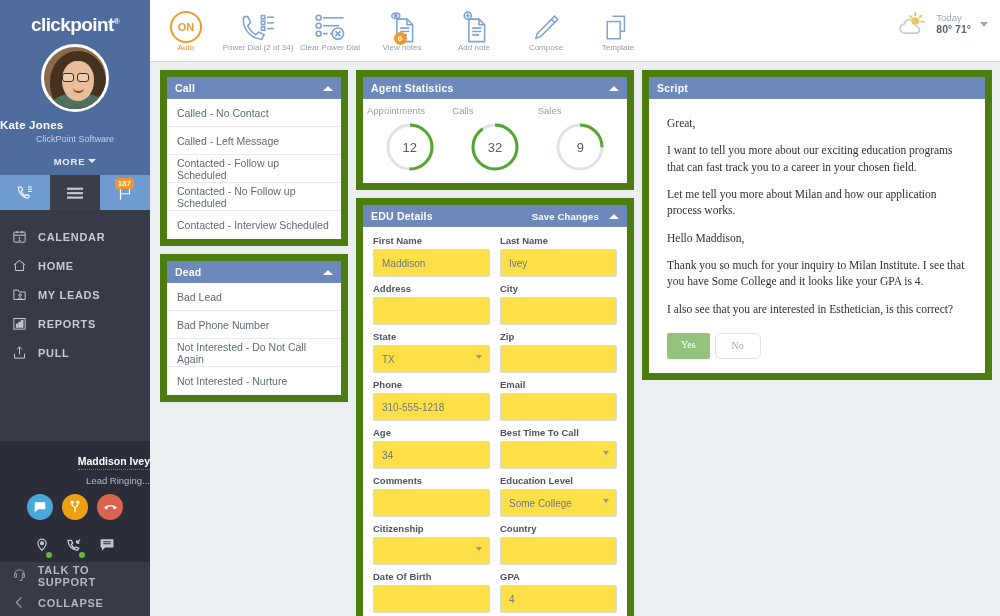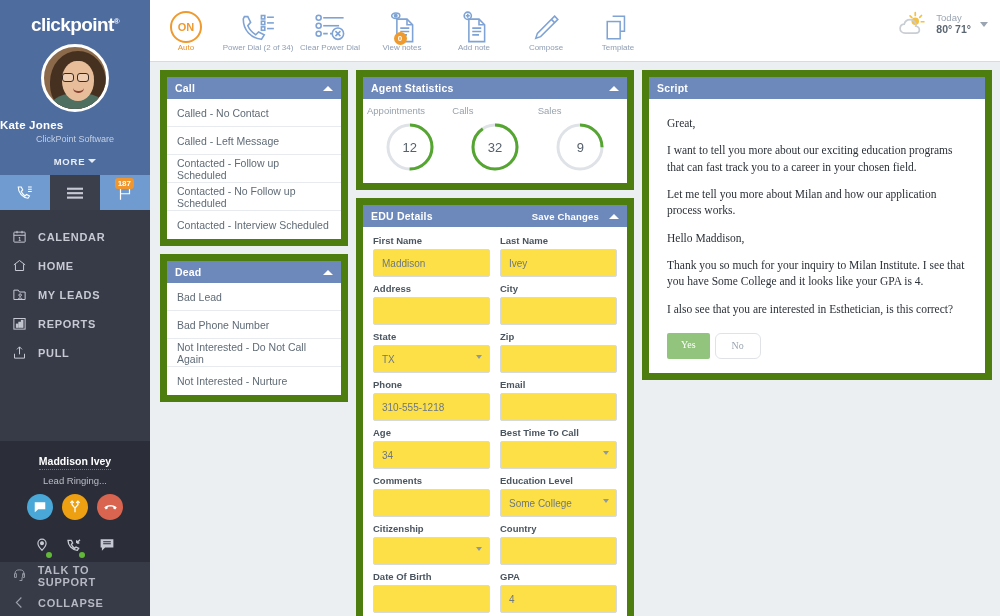--- a/index.html
+++ b/index.html
@@ -52,21 +52,21 @@
   .sb-iconbar .cell-dark { background:#3b3e4b; }
   .badge-187 { position:absolute; top:3px; right:16px; background:#f0962d; color:#fff;
     font-size:8px; font-weight:bold; border-radius:3px; padding:1px 3px; }
 
   .nav { padding-top: 12px; }
   .nav-item { display:flex; align-items:center; height:29px; padding-left:12px;
     color:#c7cad3; font-size:11px; font-weight:bold; letter-spacing:.7px; cursor:pointer; }
   .nav-item .ico { width:26px; display:flex; align-items:center; }
 
   .callcard { position:absolute; left:0; bottom:84px; width:150px; background:#2b2e38;
-     padding:10px 0 12px; text-align:center; }
+     padding:10px 0 12px; text-align:right; }
   .callcard .cname { color:#fff; font-size:10.5px; font-weight:bold;
      border-bottom:1px dotted #6f7280; display:inline-block; padding-bottom:2px; }
   .callcard .cstat { color:#b9bcc6; font-size:9.5px; margin-top:5px; }
   .call-btns { display:flex; justify-content:center; gap:9px; margin-top:8px; }
   .cbtn { width:26px; height:26px; border-radius:50%; display:flex;
      align-items:center; justify-content:center; cursor:pointer; }
   .cbtn.sms { background:#4aa8d8; } .cbtn.xfer { background:#eda012; }
   .cbtn.hang { background:#d9644f; }
 
   .statusicons { position:absolute; left:0; bottom:54px; width:150px; height:30px;

